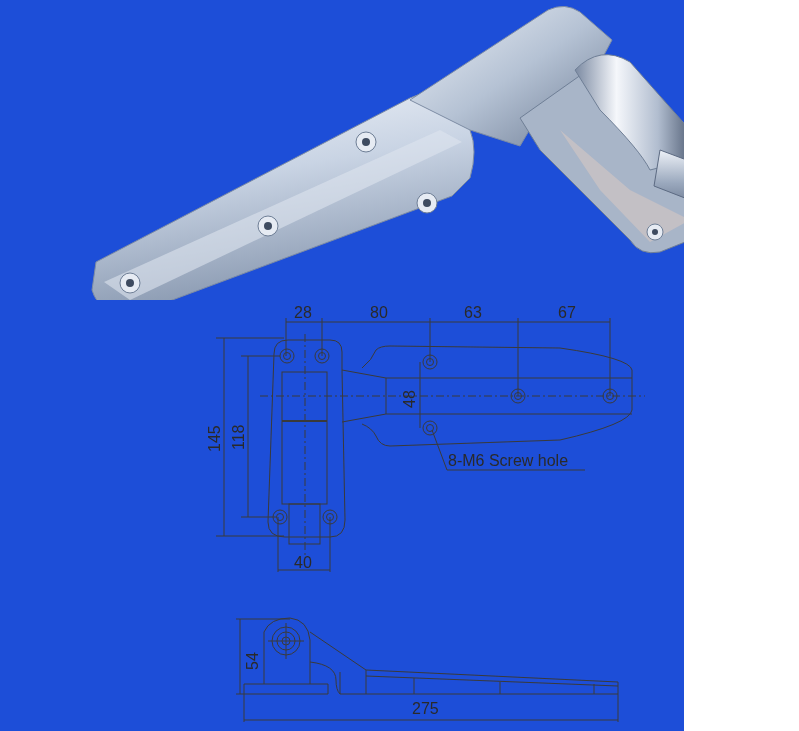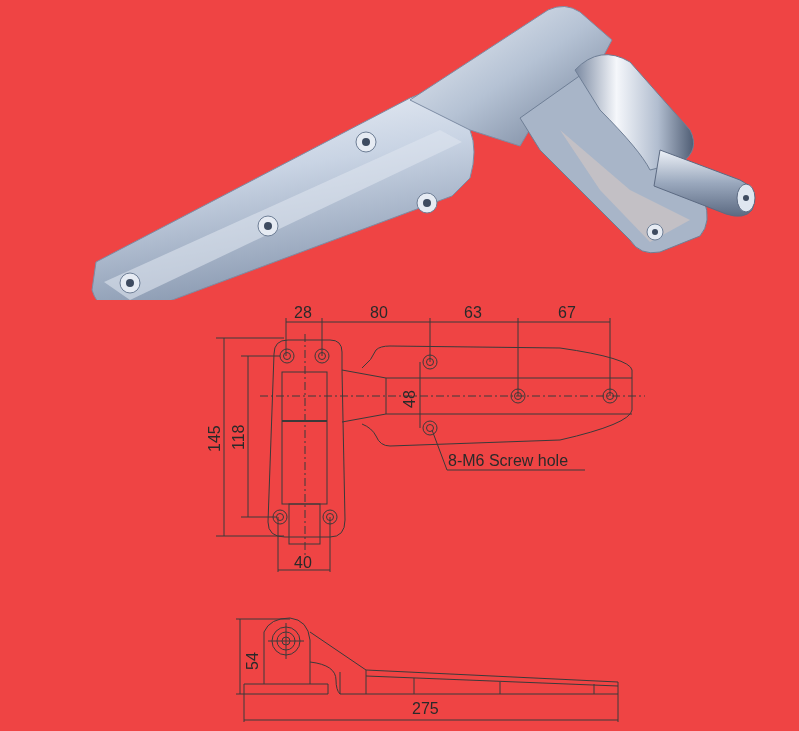--- a/index.html
+++ b/index.html
@@ -1,16 +1,16 @@
 <!DOCTYPE html>
 <html><head>
 <meta charset="utf-8">
 <style>
   html, body { margin:0; padding:0; background:#ffffff; }
-  #stage { position:relative; width:799px; height:731px; overflow:hidden; background:#ef4444; font-family:"Liberation Sans", sans-serif;text-align:right; }
+  #stage { position:relative; width:684px; height:731px; overflow:hidden; background:#1d4ed8; font-family:"Liberation Sans", sans-serif;text-align:right; }
   svg { position:absolute; left:0; top:0; }
   .dim { font-family:"Liberation Sans", sans-serif; font-size:16px; fill:#2a2a2a; }
 </style>
 </head>
 <body>
 
 <div id="stage">
 
   <svg width="799" height="300" viewBox="0 0 799 300">
     <defs>

